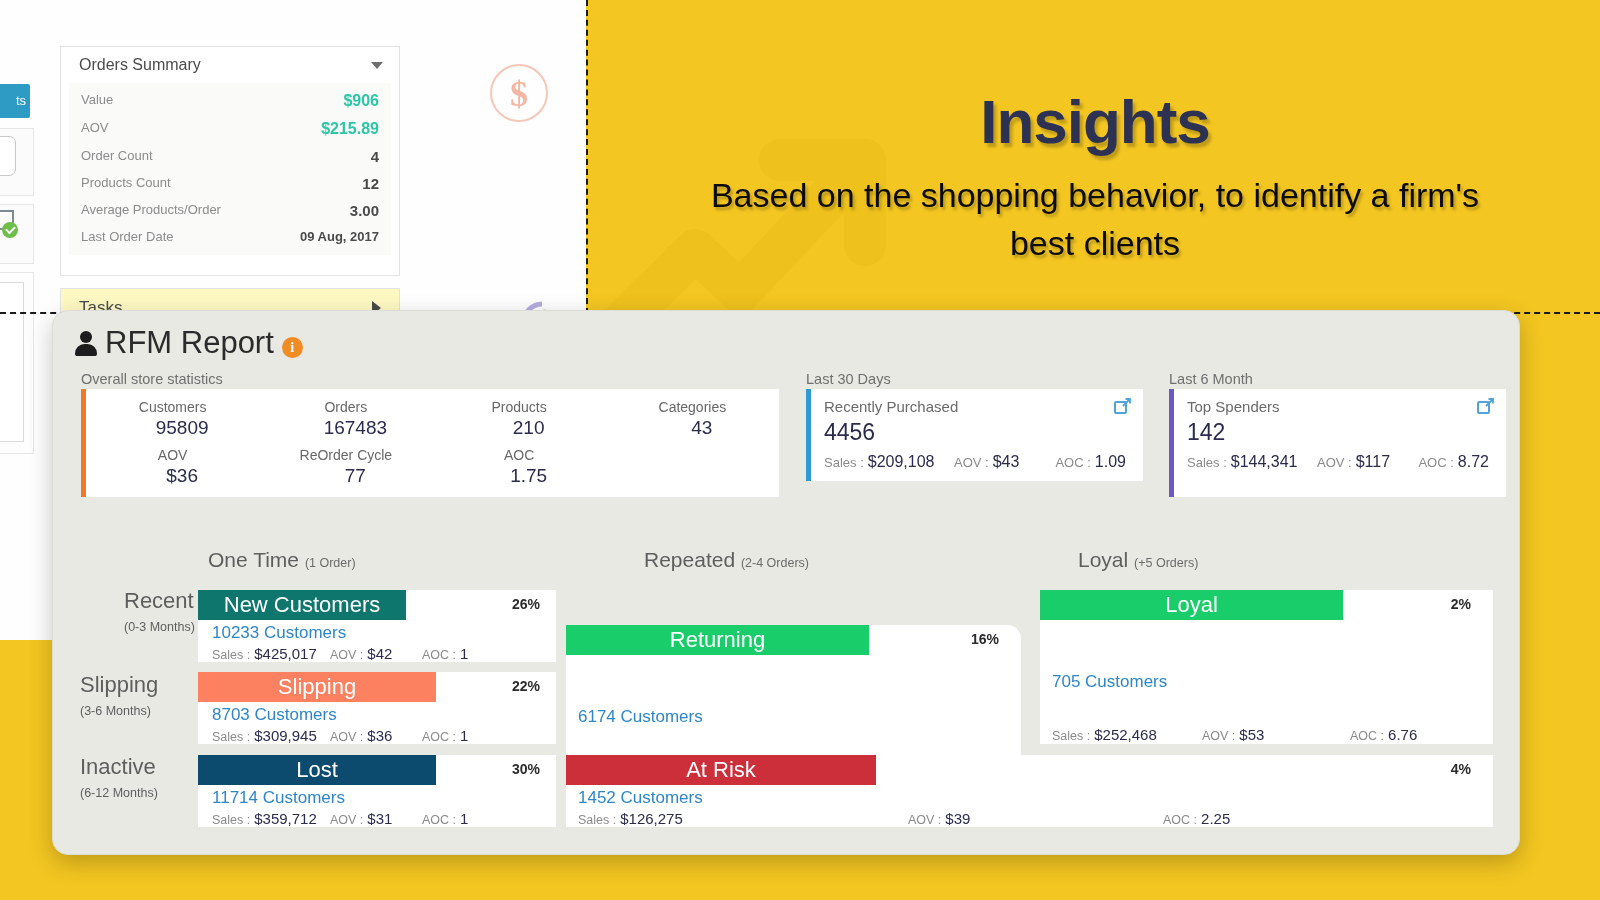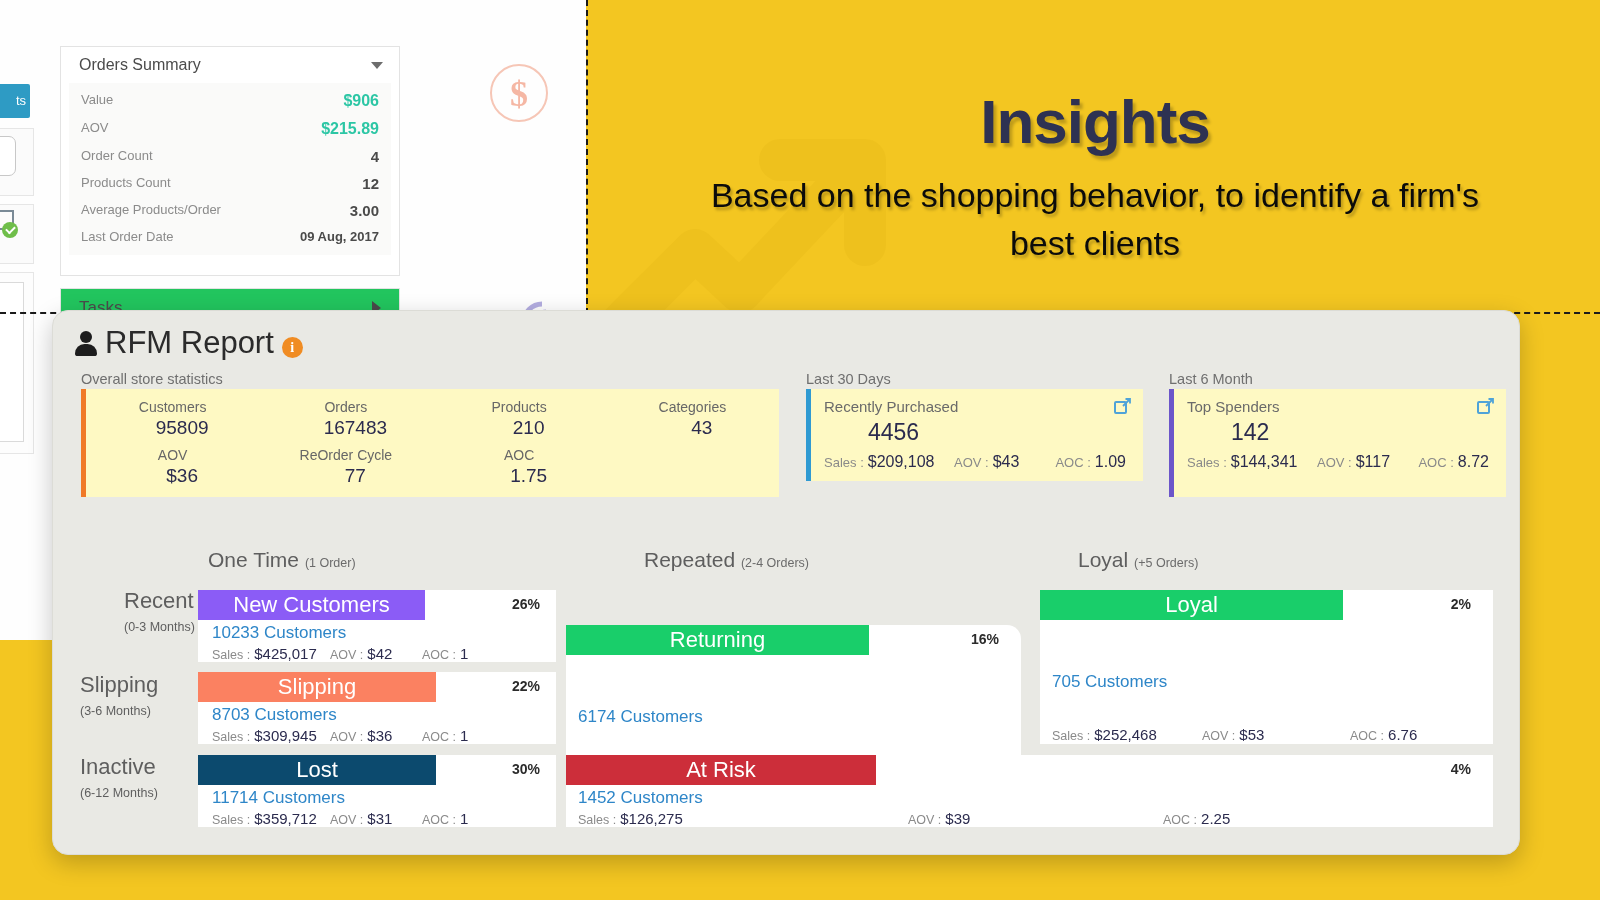--- a/index.html
+++ b/index.html
@@ -73,21 +73,21 @@
   .orders-body { background: #fafaf9; margin: 0 8px; padding: 4px 0 6px; }
   .orow { display: flex; justify-content: space-between; padding: 5px 12px; font-size: 13px; }
   .orow .k { color: #8b8b8b; }
   .orow .v { color: #4a4a4a; font-weight: bold; font-size: 15px; }
   .orow .v.green { color: #2CC6A5; font-size: 16px; }
   .orow .v.plain { font-weight: bold; }
   .orow .v.date { font-size: 13px; }
 
   .tasks-card {
     position: absolute; left: 60px; top: 288px; width: 340px; height: 40px;
-    background: #22c55e; border: 1px solid #e3e3e3;
+    background: #fef9c3; border: 1px solid #e3e3e3;
     display: flex; align-items: center; justify-content: space-between;
     padding: 16px 18px; font-size: 17px; color: #4b4b4b;
   }
   .caret-right { width: 0; height: 0; border-top: 7px solid transparent; border-bottom: 7px solid transparent; border-left: 9px solid #4a4a4a; }
 
   .dollar-ghost {
     position: absolute; left: 490px; top: 64px; width: 58px; height: 58px;
     border-radius: 50%; border: 2px solid #F6C6B6; color: #F5B7A4;
     font-size: 36px; font-weight: bold; text-align: center; line-height: 56px;
     font-family: "Liberation Serif", serif;
@@ -135,42 +135,42 @@
     font-size: 14px; font-weight: bold; text-align: center; line-height: 21px;
     font-family: "Liberation Serif", serif; margin-top: 8px;
   }
 
   .sec-label { position: absolute; font-size: 14.5px; color: #6f6f6f; }
   .lbl-overall { left: 28px; top: 60px; }
   .lbl-30d { left: 753px; top: 60px; }
   .lbl-6m  { left: 1116px; top: 60px; }
 
   .stat-card {
-    position: absolute; top: 78px; background: #fef9c3;
+    position: absolute; top: 78px; background: #ffffff;
   }
   .stat-main { left: 28px; width: 698px; height: 108px; border-left: 5px solid #F07A26; }
   .stat-30d  { left: 753px; width: 337px; height: 92px; border-left: 5px solid #2F9AD2; }
   .stat-6m   { left: 1116px; width: 337px; height: 108px; border-left: 5px solid #6C56C9; }
 
   .stat-grid { display: flex; padding-top: 10px; }
   .stat-grid .cell { flex: 1; text-align: center; }
   .stat-grid .cell .t { font-size: 14px; color: #676767; }
   .stat-grid .cell .n { font-size: 19px; color: #2b2b4e; margin-top: 2px; padding-left: 19px; }
   .stat-grid.row2 { padding-top: 8px; }
   .stat-grid.row2 .cell.blank { flex: 1; }
 
   .mini-head {
     display: flex; align-items: flex-start; justify-content: space-between;
     padding: 9px 12px 0 13px;
   }
   .mini-head .t { font-size: 15px; color: #6a6a6a; }
   .ext-icon { width: 17px; height: 17px; position: relative; }
   .ext-icon .box { position:absolute; left:0; top:3px; width:13px; height:13px; border:2px solid #4FA3D8; border-radius:2px; }
   .ext-icon .arr { position:absolute; left:5px; top:0px; width:12px; height:12px; }
-  .mini-num { padding: 4px 13px 0; font-size: 23px; color: #2b2b4e; margin-left: 44px; }
+  .mini-num { padding: 4px 13px 0; font-size: 23px; color: #2b2b4e; }
   .mini-stats { display: flex; padding: 7px 13px 0; font-size: 13px; color: #8a8a8a; }
   .mini-stats .seg { display: flex; align-items: baseline; gap: 4px; }
   .mini-stats .seg:nth-child(1) { width: 130px; }
   .mini-stats .seg:nth-child(2) { width: 98px; }
   .mini-stats .seg:nth-child(3) { flex: 1; justify-content: flex-end; padding-right: 4px; }
   .mini-stats .val { font-size: 16px; color: #2b2b4e; }
 
   
   .col-head { position: absolute; font-size: 21px; color: #5e5e5e; }
   .col-head .sub { font-size: 12.5px; color: #6b6b6b; }
@@ -409,21 +409,21 @@
 <div class="row-head rh2">
   <span class="big">Slipping</span>
   <span class="sub">(3-6 Months)</span>
 </div>
 <div class="row-head rh3">
   <span class="big">Inactive</span>
   <span class="sub">(6-12 Months)</span>
 </div>
 
 <div class="cell-card c-new">
-  <div class="cell-bar" style="width:227px;background:#8b5cf6;">New Customers</div>
+  <div class="cell-bar" style="width:208px;background:#0f766e;">New Customers</div>
   <div class="pct" style="right:16px;top:6px;">26%</div>
   <div class="cust" style="left:14px;top:33px;">10233 Customers</div>
   <div class="metrics" style="left:14px;top:55px;width:330px;">
     <span class="seg" style="width:118px;">
         <span>Sales :</span>
         <span class="val">$425,017</span>
       </span>
     <span class="seg" style="width:92px;">
         <span>AOV :</span>
         <span class="val">$42</span>

